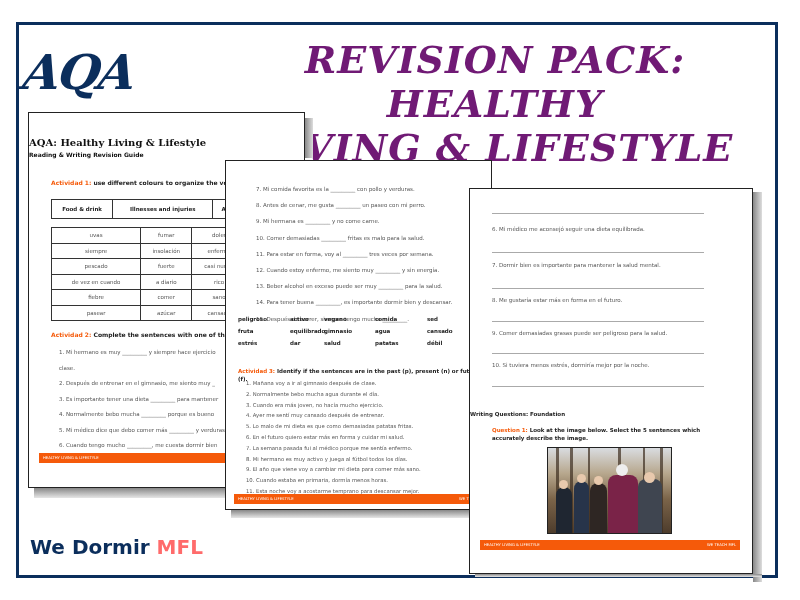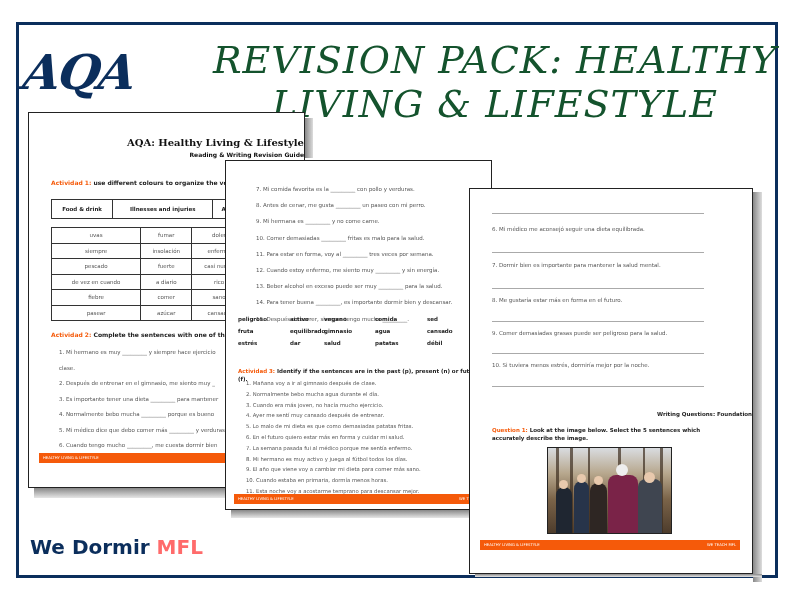--- a/index.html
+++ b/index.html
@@ -1,27 +1,27 @@
 <!DOCTYPE html>
 <html><head>
 <meta charset="utf-8">
 <style>
   html,body{margin:0;padding:0;background:#fff;}
   body{width:800px;height:600px;position:relative;overflow:hidden;font-family:"DejaVu Sans",sans-serif;}
   .frame{position:absolute;left:16px;top:22px;width:762px;height:556px;border:3px solid #0b2e5c;box-sizing:border-box;background:#fff;}
   .aqa-logo{position:absolute;left:24px;top:44px;font-family:"DejaVu Serif",serif;font-style:italic;font-weight:bold;font-size:48px;color:#0b2e5c;letter-spacing:-2px;transform:skewX(-8deg);}
-  .headline{position:absolute;left:210px;top:38px;width:570px;text-align:center;font-family:"DejaVu Serif",serif;font-style:italic;font-weight:normal;color:#14532d;font-size:38px;line-height:44px;letter-spacing:1px;}
+  .headline{position:absolute;left:210px;top:38px;width:570px;text-align:center;font-family:"DejaVu Serif",serif;font-style:italic;font-weight:bold;color:#701a75;font-size:38px;line-height:44px;letter-spacing:1px;}
   .headline span{display:block;}
   .page{position:absolute;background:#fff;border:1.5px solid #222;box-sizing:border-box;font-family:"DejaVu Sans",sans-serif;color:#555;}
   .shadow-r{position:absolute;background:linear-gradient(to right,#888,#ddd);}
   .shadow-b{position:absolute;background:linear-gradient(to bottom,#888,#e6e6e6);}
   .p1{left:28px;top:112px;width:277px;height:376px;}
   .p2{left:225px;top:160px;width:267px;height:350px;}
   .p3{left:469px;top:188px;width:284px;height:386px;}
-  .doc-title{position:absolute;left:0;width:100%;text-align:right;font-family:"DejaVu Serif",serif;font-weight:bold;color:#111;}
+  .doc-title{position:absolute;left:0;width:100%;text-align:left;font-family:"DejaVu Serif",serif;font-weight:bold;color:#111;}
   .act{position:absolute;font-size:6px;font-weight:bold;color:#222;line-height:8px;}
   .act .tag{color:#f55a0a;}
   .vt{position:absolute;border-collapse:collapse;font-size:5.5px;color:#555;text-align:center;}
   .vt td{border:0.8px solid #333;padding:0;}
   .lines{position:absolute;font-size:5.5px;color:#555;}
   .lines div{white-space:nowrap;overflow:hidden;}
   .footer{position:absolute;background:#f55a0a;color:#fff;font-size:3.8px;height:10px;line-height:10px;padding:0 4px;box-sizing:border-box;}
   .footer .r{position:absolute;right:4px;top:0;}
   .wordbank{position:absolute;font-size:5.5px;font-weight:bold;color:#222;}
   .wordbank div{position:absolute;white-space:nowrap;}

